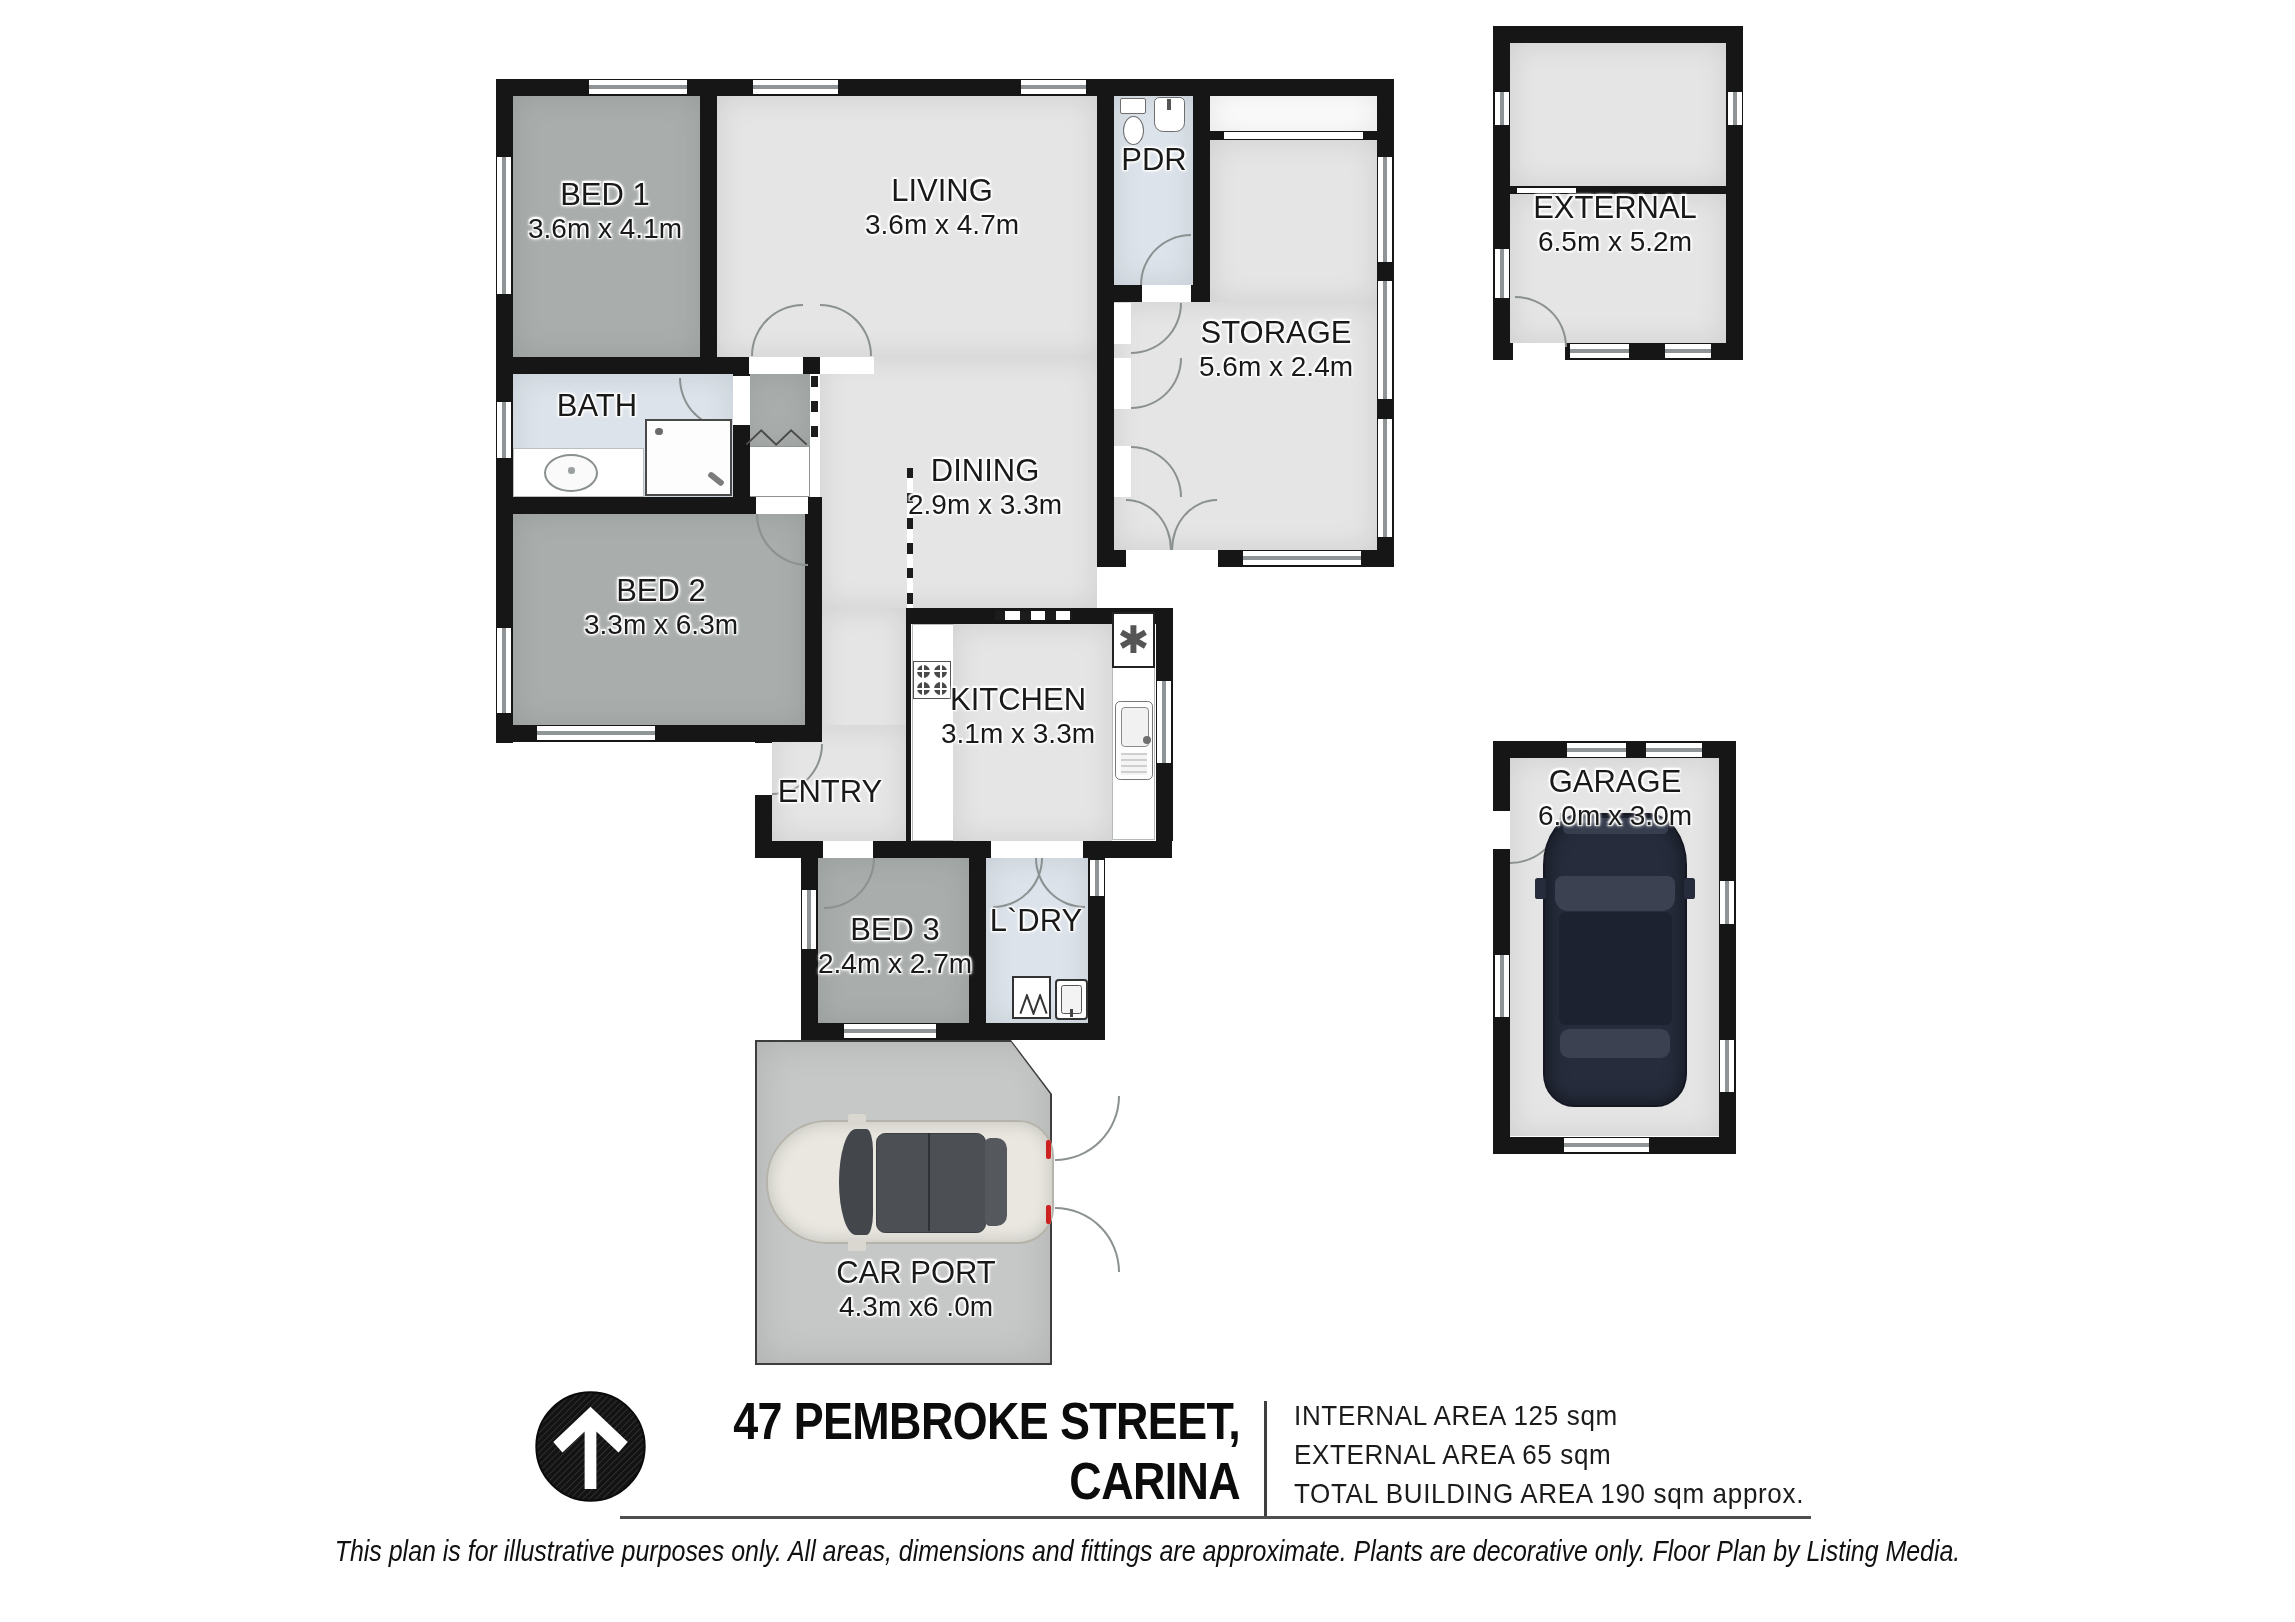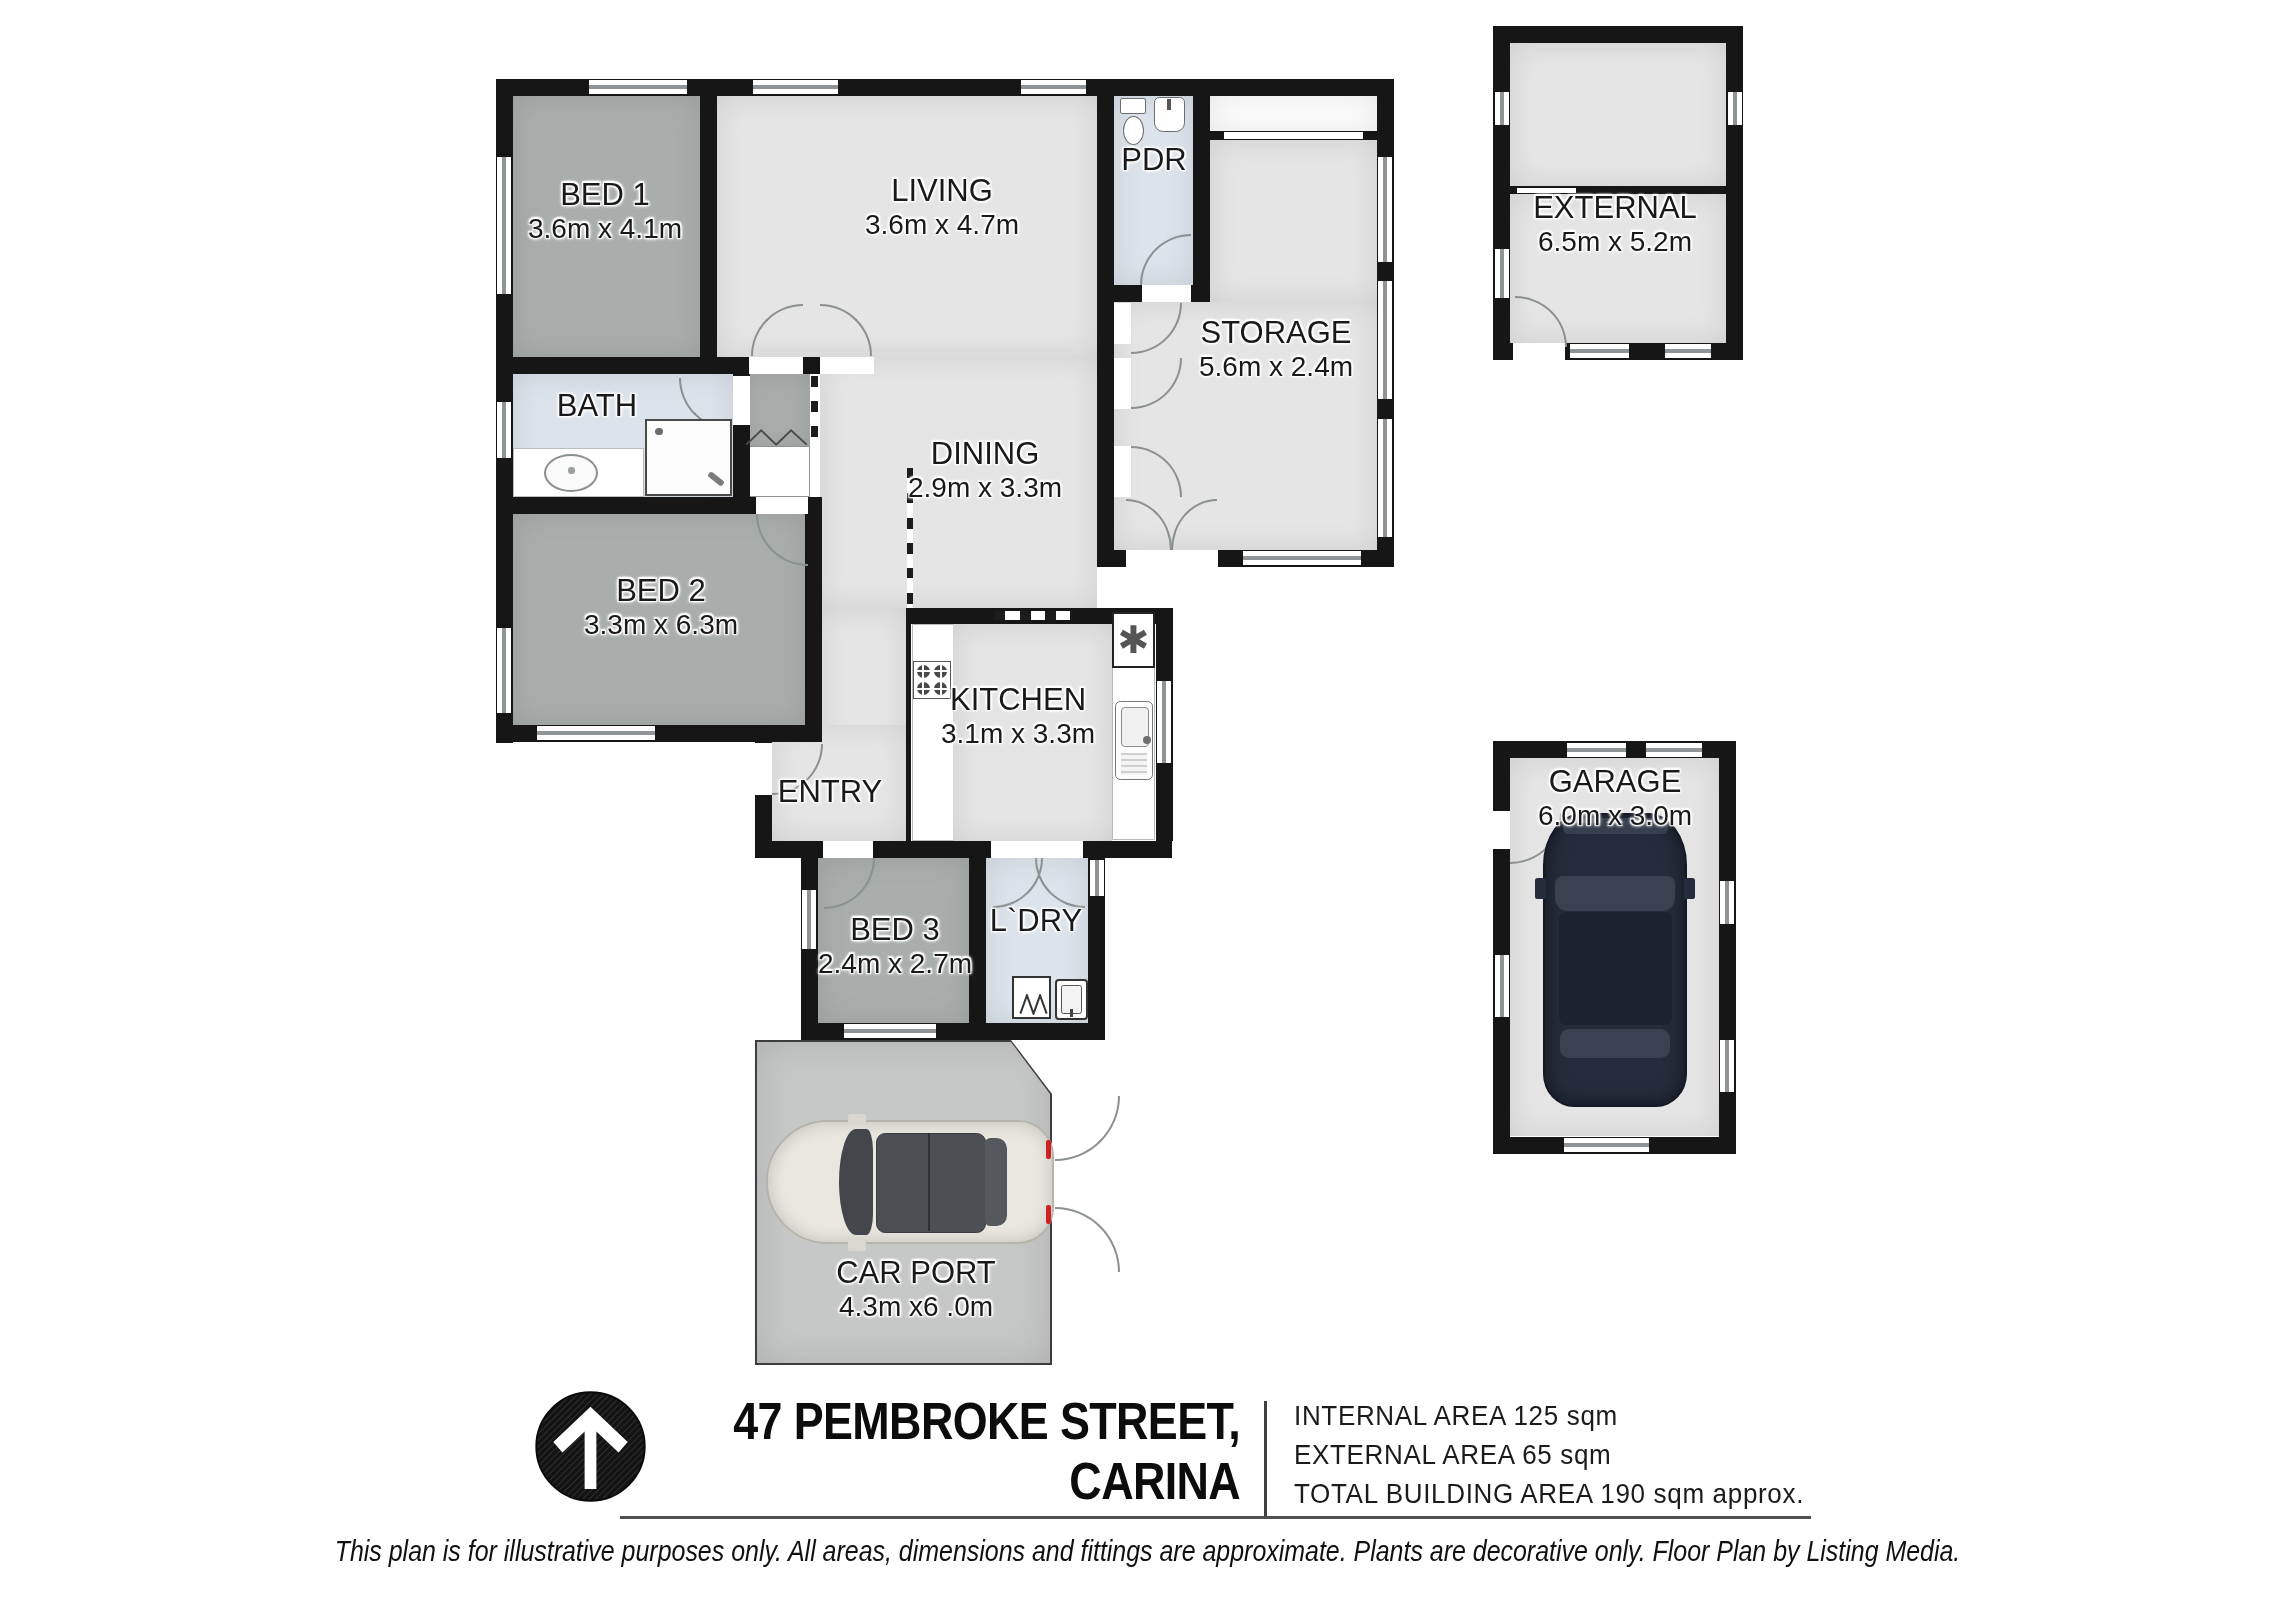--- a/index.html
+++ b/index.html
@@ -261,21 +261,21 @@
   <div class="label" style="left:1154px;top:160px">
     <div>PDR</div>
   </div>
   <div class="label" style="left:1276px;top:349px">
     <div>STORAGE</div>
     <div class="dims">5.6m x 2.4m</div>
   </div>
   <div class="label" style="left:597px;top:406px">
     <div>BATH</div>
   </div>
-  <div class="label" style="left:985px;top:470px">
+  <div class="label" style="left:985px;top:487px">
     <div>DINING</div>
     <div class="dims">2.9m x 3.3m</div>
   </div>
   <div class="label" style="left:661px;top:607px">
     <div>BED 2</div>
     <div class="dims">3.3m x 6.3m</div>
   </div>
   <div class="label" style="left:1018px;top:716px">
     <div>KITCHEN</div>
     <div class="dims">3.1m x 3.3m</div>

